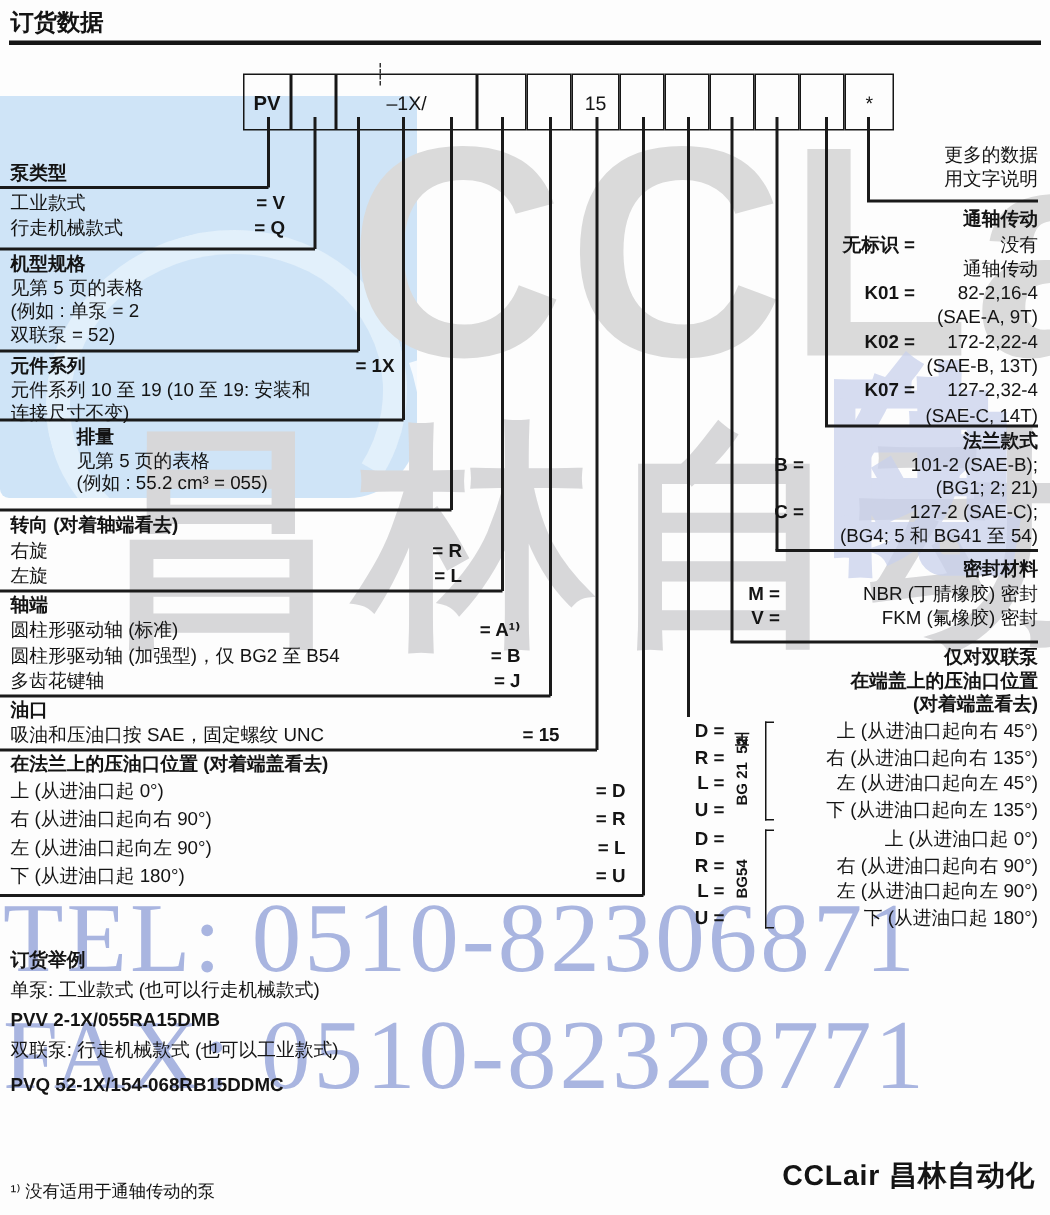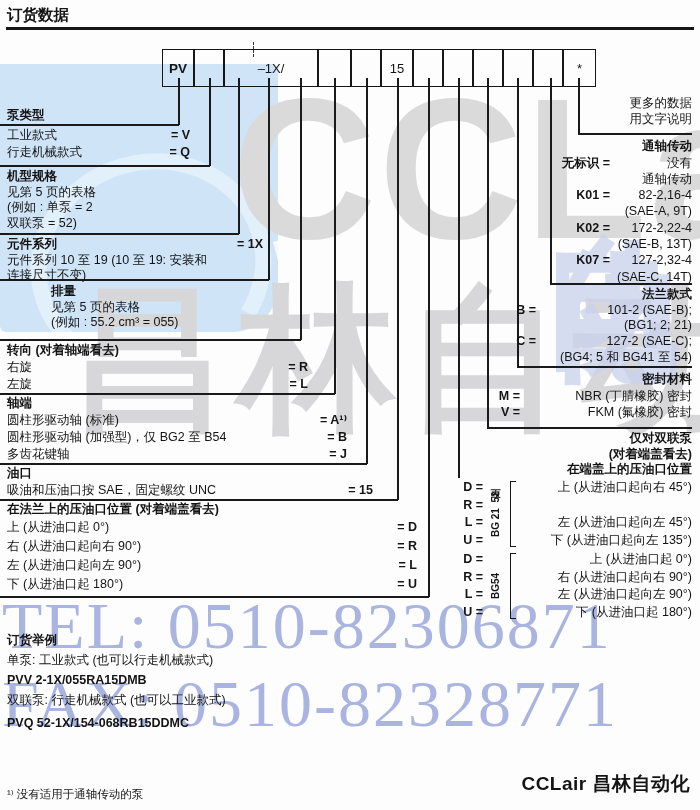--- a/index.html
+++ b/index.html
@@ -301,30 +301,31 @@
           </div>
           <div class="rrow">
             <span class="ccol">V =</span>
             <span class="vcol">FKM (氟橡胶) 密封</span>
           </div>
         </div>
     </div>
 
     <div class="rsec" id="r5" style="left:455px;top:431px;width:237px;height:190px;">
       <div class="sec-h">仅对双联泵</div>
+      <div class="sec-h">在端盖上的压油口位置</div>
       <div class="sec-h">(对着端盖看去)</div>
-      <div class="sec-h">在端盖上的压油口位置</div>
       <div class="dp-group" style="top:48px;">
         <div>
             <div class="rrow">
               <span class="ccol">D =</span>
               <span class="vcol">上 (从进油口起向右 45°)</span>
             </div>
             <div class="rrow">
               <span class="ccol">R =</span>
+              <span class="vcol">右 (从进油口起向右 135°)</span>
             </div>
             <div class="rrow">
               <span class="ccol">L =</span>
               <span class="vcol">左 (从进油口起向左 45°)</span>
             </div>
             <div class="rrow">
               <span class="ccol">U =</span>
               <span class="vcol">下 (从进油口起向左 135°)</span>
             </div>
           </div>

